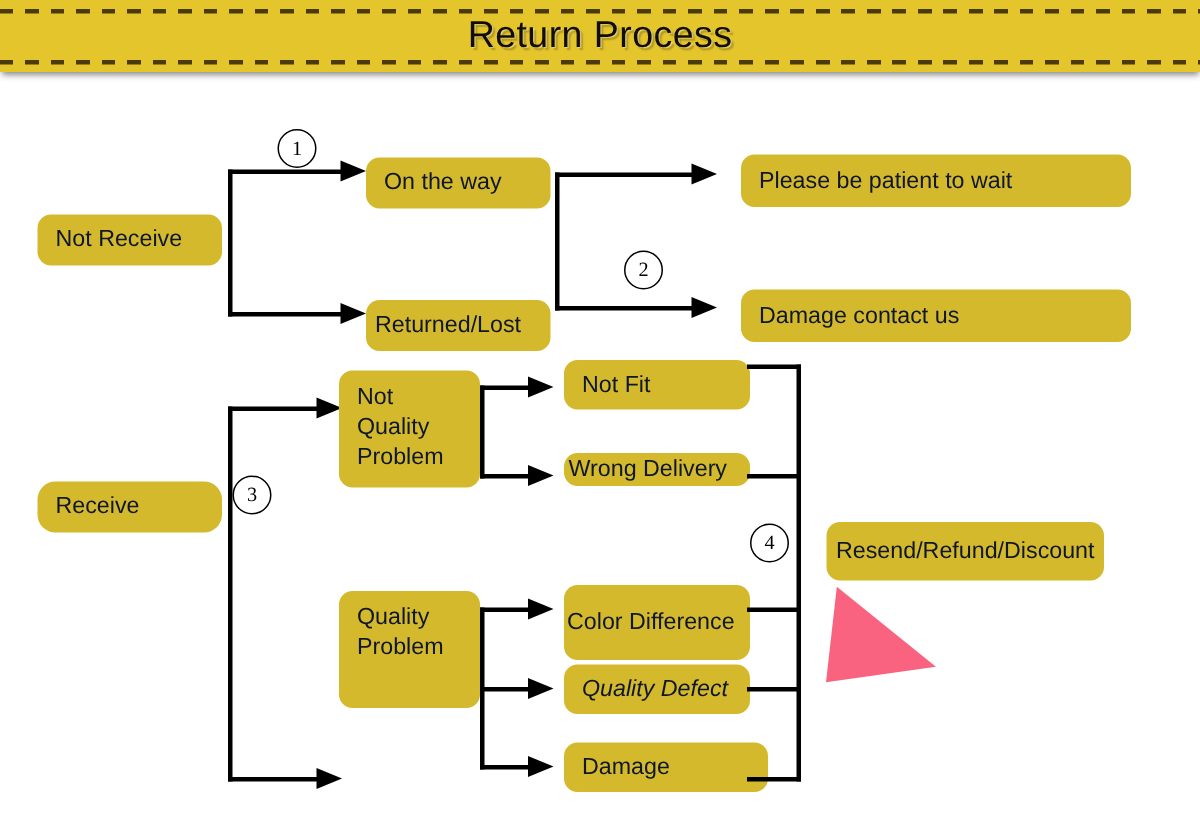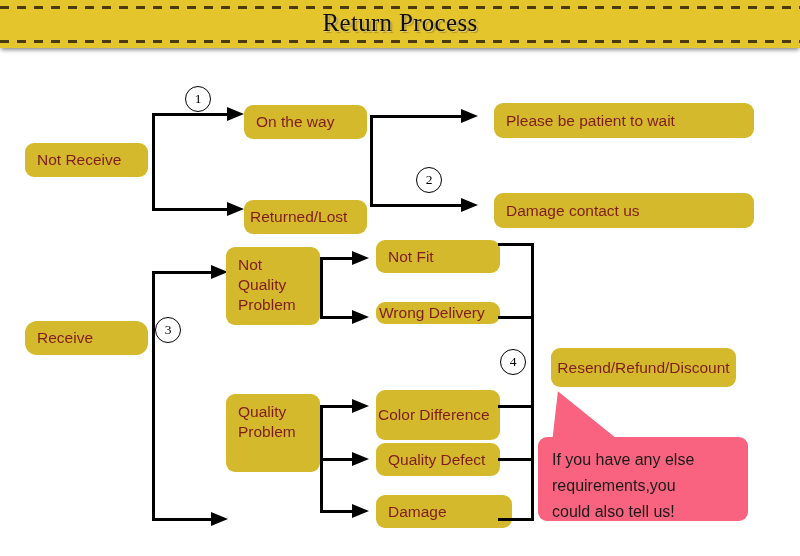--- a/index.html
+++ b/index.html
@@ -39,42 +39,42 @@
     );
   }
   .banner::before { top: 6px; }
   .banner::after  { bottom: 5px; }
 
   .banner-title {
     position: absolute;
     left: 0; right: 0;
     top: 9px;
     text-align: center;
-    font-family: Liberation Serif, serif;
+    font-family: Liberation Sans, sans-serif;
     font-size: 25px;
     font-weight: 400;
     color: #120d02;
     letter-spacing: 0.3px;
     text-shadow: 1px 1px 0 rgba(255,255,255,0.35), 2px 2px 1px rgba(90,70,10,0.35);
   }
 
   
   .canvas {
     position: absolute;
     left: 0; top: 48px;
     width: 800px;
     height: 508px;
   }
   .canvas > * { position: absolute; }
 
   
   .node {
     background: #d4b92c;
     border-radius: 9px;
-    color: #7f1d1d;
+    color: #0f172a;
     font-size: 15.5px;
     line-height: 1.28;
     display: flex;
     align-items: center;
     box-sizing: border-box;
     padding: 0 12px;
     white-space: nowrap;
   }
   .node.multiline {
     white-space: normal;
@@ -189,34 +189,29 @@
   <div class="hline" style="left:320px; top:357px; width:36px;"></div>
   <div class="arrowhead" style="left:352px; top:351px;"></div>
   <div class="hline" style="left:320px; top:410px; width:36px;"></div>
   <div class="arrowhead" style="left:352px; top:404px;"></div>
   <div class="hline" style="left:320px; top:462px; width:36px;"></div>
   <div class="arrowhead" style="left:352px; top:456px;"></div>
 
   <div class="node" style="left:376px; top:192px; width:124px; height:33px;">Not Fit</div>
   <div class="node" style="left:376px; top:254px; width:124px; height:22px; padding:0 3px;">Wrong Delivery</div>
   <div class="node" style="left:376px; top:342px; width:124px; height:50px; padding:0 2px;">Color Difference</div>
-  <div class="node" style="left:376px; top:395px; width:124px; height:33px;">Quality Defect</div>
+  <div class="node" style="left:376px; top:395px; width:124px; height:33px;font-style:italic;">Quality Defect</div>
   <div class="node" style="left:376px; top:447px; width:136px; height:33px;">Damage</div>
 
   <div class="vline" style="left:531px; top:195px; height:278px;"></div>
   <div class="hline" style="left:498px; top:195px; width:36px;"></div>
   <div class="hline" style="left:498px; top:268px; width:36px;"></div>
   <div class="hline" style="left:498px; top:357px; width:36px;"></div>
   <div class="hline" style="left:498px; top:410px; width:36px;"></div>
   <div class="hline" style="left:498px; top:470px; width:36px;"></div>
 
   <div class="marker" style="left:500px; top:301px;">4</div>
 
   <div class="node" style="left:551px; top:300px; width:185px; height:39px; justify-content:center;">Resend/Refund/Discount</div>
 
   <div class="bubble-tail" style="left:546px; top:340px;"></div>
-  <div class="bubble" style="left:538px; top:389px; width:210px; height:84px;">
-    <div>If you have any else</div>
-    <div>requirements,you</div>
-    <div>could also tell us!</div>
-  </div>
 
 </div>
 
 </body></html>

